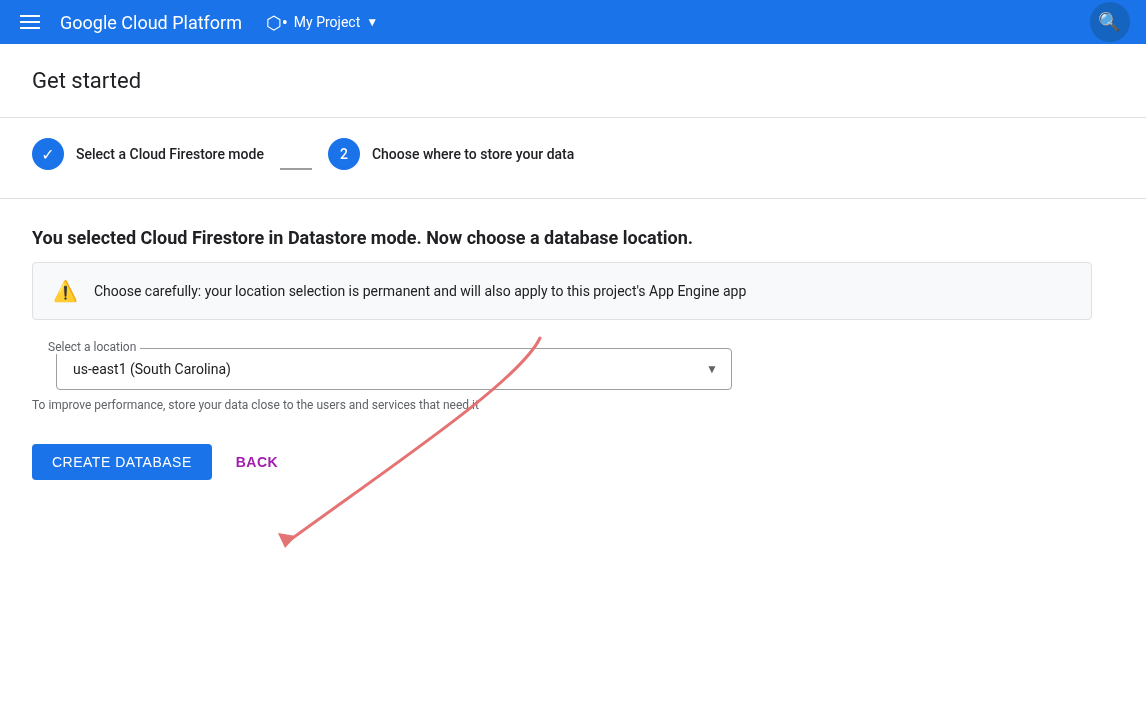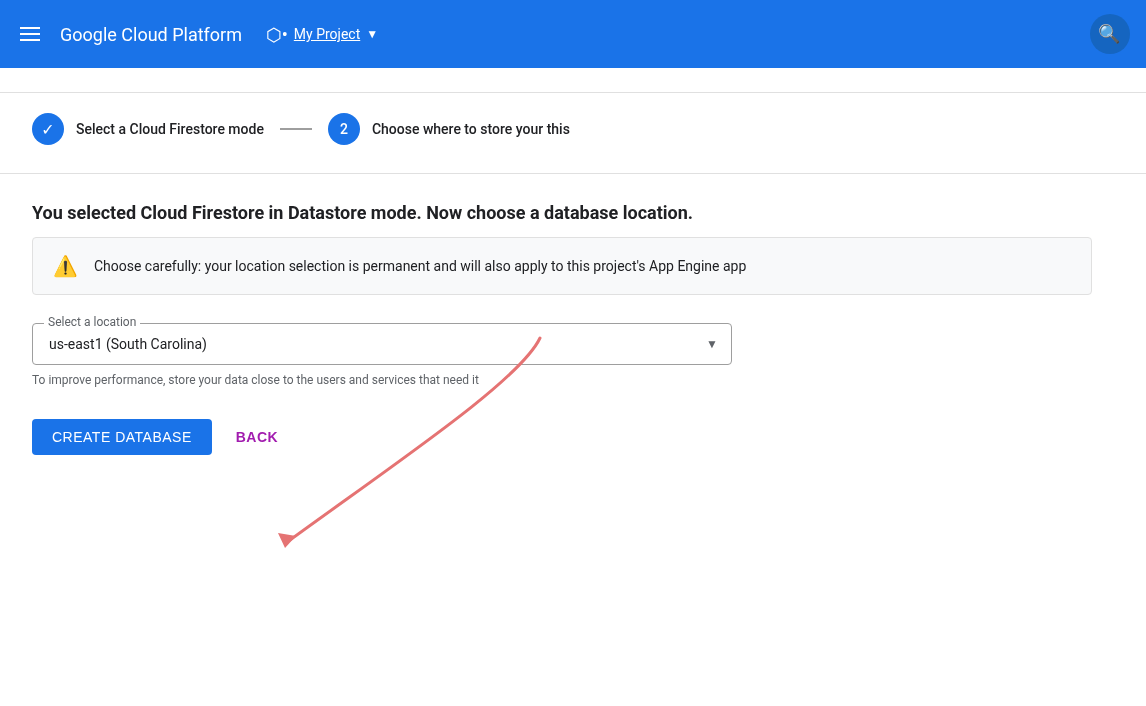--- a/index.html
+++ b/index.html
@@ -1,21 +1,21 @@
 <!DOCTYPE html>
 <html><head>
   <meta charset="utf-8">
   <style>
     * { box-sizing: border-box; margin: 0; padding: 0; }
     body { font-family: 'Roboto', Arial, sans-serif; background: #fff; width: 1146px; height: 706px; overflow: hidden; }
 
     
     .top-nav {
       background: #1a73e8;
-      height: 68px;
+      height: 44px;
       display: flex;
       align-items: center;
       padding: 16px 16px;
       gap: 16px;
     }
     .nav-hamburger {
       color: #fff;
       font-size: 20px;
       cursor: pointer;
       display: flex;
@@ -42,21 +42,20 @@
       gap: 6px;
       cursor: pointer;
       margin-left: 8px;
     }
     .nav-project-icon {
       font-size: 18px;
     }
     .nav-project-name {
       font-size: 14px;
       color: #fff;
-      text-decoration: underline;
     }
     .nav-project-chevron {
       font-size: 12px;
       color: #fff;
     }
     .nav-spacer { flex: 1; }
     .nav-search {
       background: #1565c0;
       border: none;
       border-radius: 50%;
@@ -84,21 +83,21 @@
 
     .divider {
       border: none;
       border-top: 1px solid #e0e0e0;
       margin: 0 -32px 0 -32px;
     }
 
     
     .stepper {
       display: flex;
-      align-items: center;
+      align-items: flex-end;
       gap: 16px;
       padding: 20px 0;
       margin-bottom: 8px;
     }
     .step {
       display: flex;
       align-items: center;
       gap: 12px;
     }
     .step-circle {
@@ -201,20 +200,21 @@
     .select-wrapper {
       border: 1px solid #9e9e9e;
       border-radius: 4px;
       padding: 12px 40px 12px 16px;
       font-size: 14px;
       color: #202124;
       cursor: pointer;
       display: flex;
       align-items: center;
       background: #fff;
+      margin-left: 24px;
     }
     .select-value { flex: 1; }
     .select-chevron {
       position: absolute;
       right: 14px;
       top: 50%;
       transform: translateY(-50%);
       font-size: 12px;
       color: #5f6368;
     }
@@ -281,32 +281,33 @@
       <span class="nav-project-name">My Project</span>
       <span class="nav-project-chevron">▼</span>
     </div>
     <div class="nav-spacer"></div>
     <button class="nav-search">
       <span>🔍</span>
     </button>
   </nav>
 
   <div class="content">
+    <h1 class="page-title">Get started</h1>
 
     <hr class="divider">
 
     <div class="stepper">
       <div class="step">
         <div class="step-circle step-check"></div>
         <span class="step-label">Select a Cloud Firestore mode</span>
       </div>
       <div class="step-connector"></div>
       <div class="step">
         <div class="step-circle">2</div>
-        <span class="step-label">Choose where to store your this</span>
+        <span class="step-label">Choose where to store your data</span>
       </div>
     </div>
 
     <hr class="divider2">
 
     <div class="main-section">
       <p class="section-subtitle">You selected Cloud Firestore in Datastore mode. Now choose a database location.</p>
 
       <div class="warning-box">
         <span class="warning-icon">⚠️</span>

